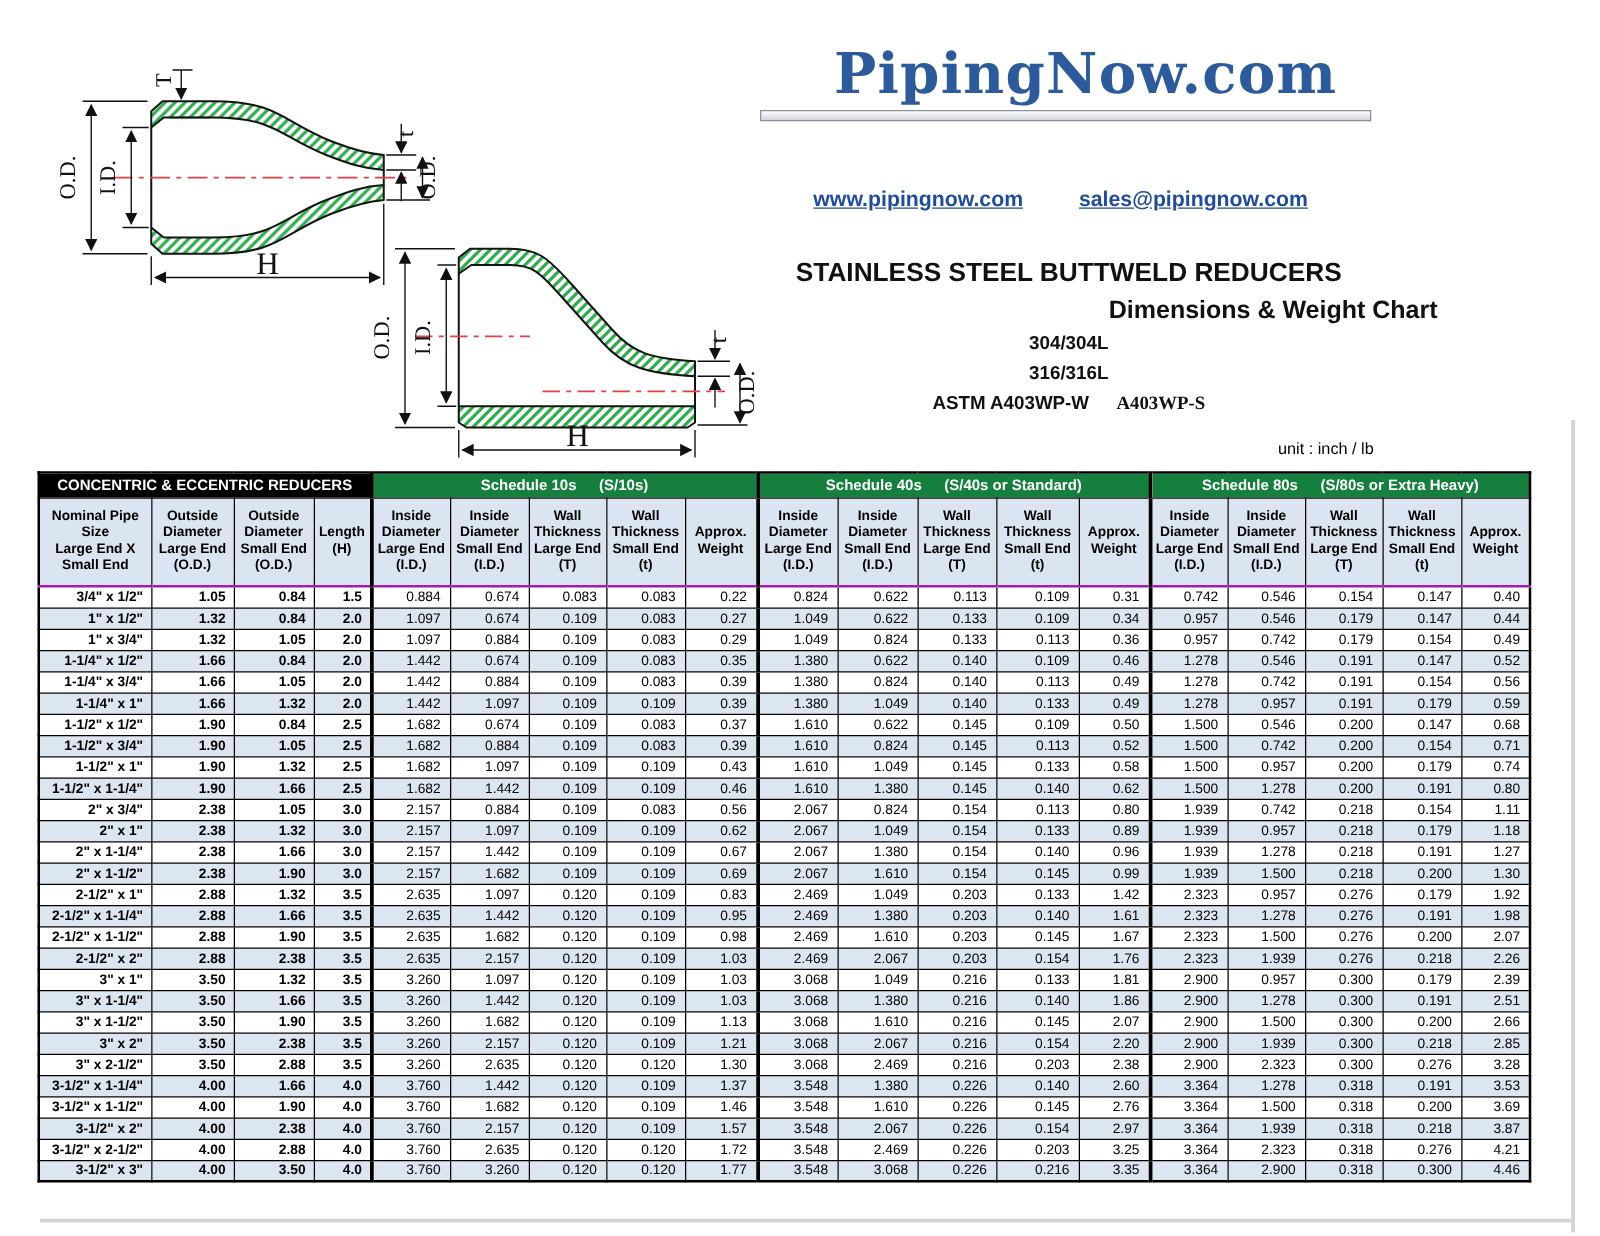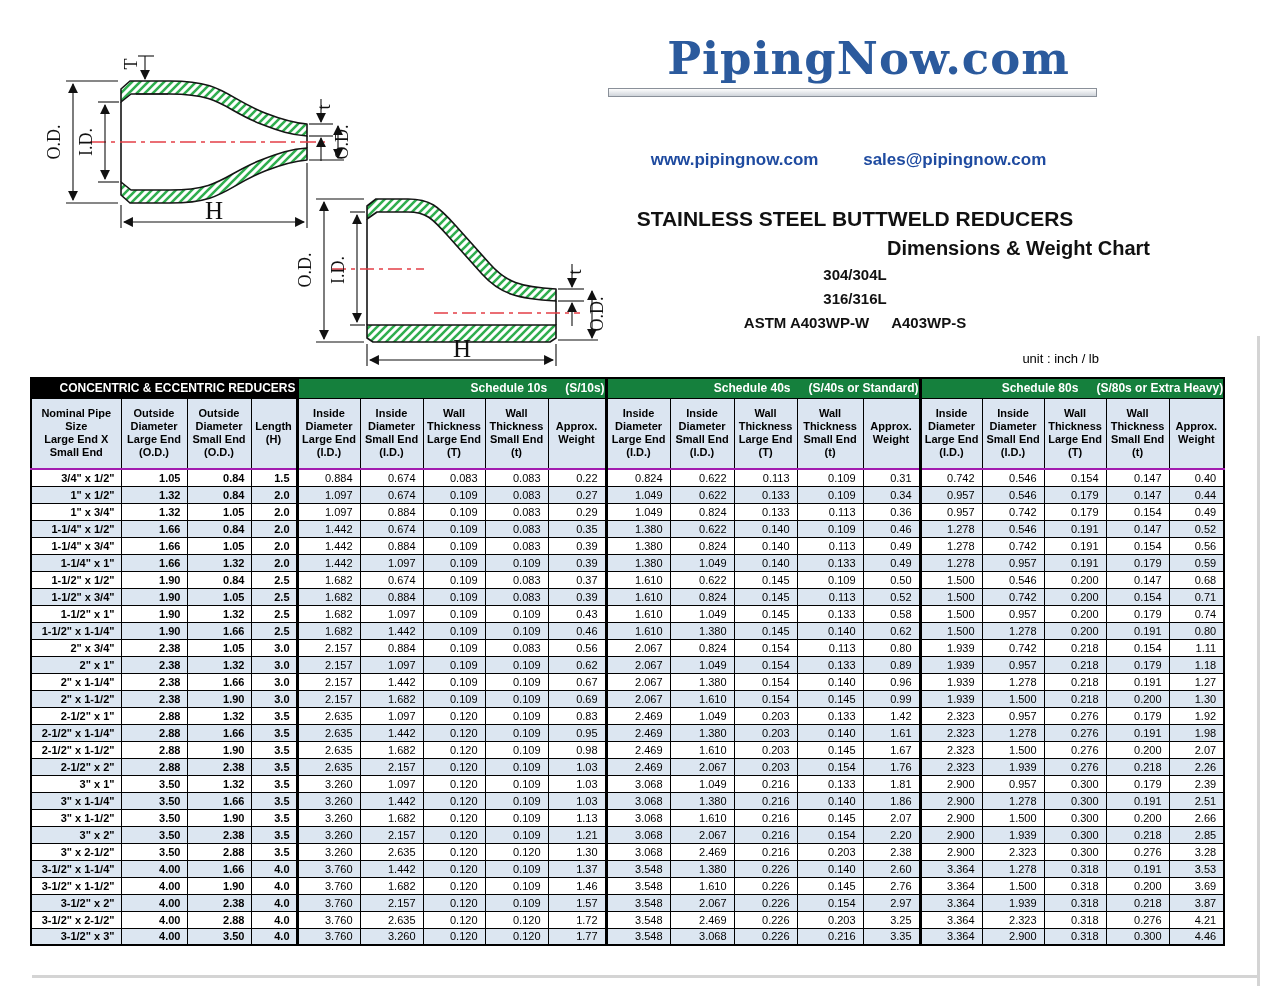--- a/index.html
+++ b/index.html
@@ -19,29 +19,29 @@
   }
   .brand-bar {
     position:absolute; left:608px; top:88px; width:489px; height:9px;
     background:linear-gradient(180deg,#fdfdfd 0%,#e9ebee 45%,#cfd4da 100%);
     border:1px solid #8a9099;
   }
   .contact {
     position:absolute; left:600px; top:150px; width:497px; text-align:center;
     font-size:17px; font-weight:bold; white-space:nowrap;
   }
-  .contact a { color:#1f4ba0; cursor:pointer; }
+  .contact a { color:#1f4ba0; text-decoration:underline; cursor:pointer; }
   .contact a + a { margin-left:40px; }
 
   .titles { position:absolute; left:560px; top:204px; width:590px; text-align:center; color:#111; }
   .t-main  { font-size:21px; font-weight:bold; line-height:30px; }
   .t-sub   { font-size:20px; font-weight:bold; line-height:29px;text-align:right; }
   .t-grade { font-size:15px; font-weight:bold; line-height:24px; }
   .t-spec  { font-size:15px; font-weight:bold; line-height:24px; }
-  .t-spec .sp2 { margin-left:22px; }
+  .t-spec .sp2 { margin-left:22px;font-family:Liberation Serif, serif; }
 
   .unit {
     position:absolute; left:894px; top:351px; width:205px; text-align:right;
     font-size:13px; font-weight:normal;
   }
 
   
   .diag1 { position:absolute; left:18px; top:12px; }
   .diag2 { position:absolute; left:272px; top:184px; }
   svg text.dim { font-family:"Liberation Serif", serif; font-size:18px; fill:#111; }
@@ -49,21 +49,21 @@
 
   
   table.chart {
     position:absolute; left:30px; top:377px; width:1193px;
     border-collapse:collapse; table-layout:fixed;
     font-size:11px; border:2px solid #000;
   }
   table.chart th, table.chart td {
     border:1px solid #000; overflow:hidden; white-space:nowrap;
   }
-  tr.grp th { height:20px; font-size:12px; font-weight:bold; text-align:right; padding:0; }
+  tr.grp th { height:20px; font-size:12px; font-weight:bold; text-align:center; padding:0; }
   tr.grp th.black { background:#000000; color:#ffffff; }
   tr.grp th.blue  { background:#15803d; color:#ffffff; }
   tr.grp .note { margin-left:18px; }
   tr.sub th {
     background:#dbe5f1; height:71px; font-size:11px; font-weight:bold;
     text-align:center; vertical-align:middle; line-height:13px;
     padding:2px 1px; border-bottom:2px solid #a21caf; white-space:normal;
   }
   tbody tr { height:17px; }
   tbody td { text-align:right; padding:0 7px 0 2px; background:#ffffff; }

